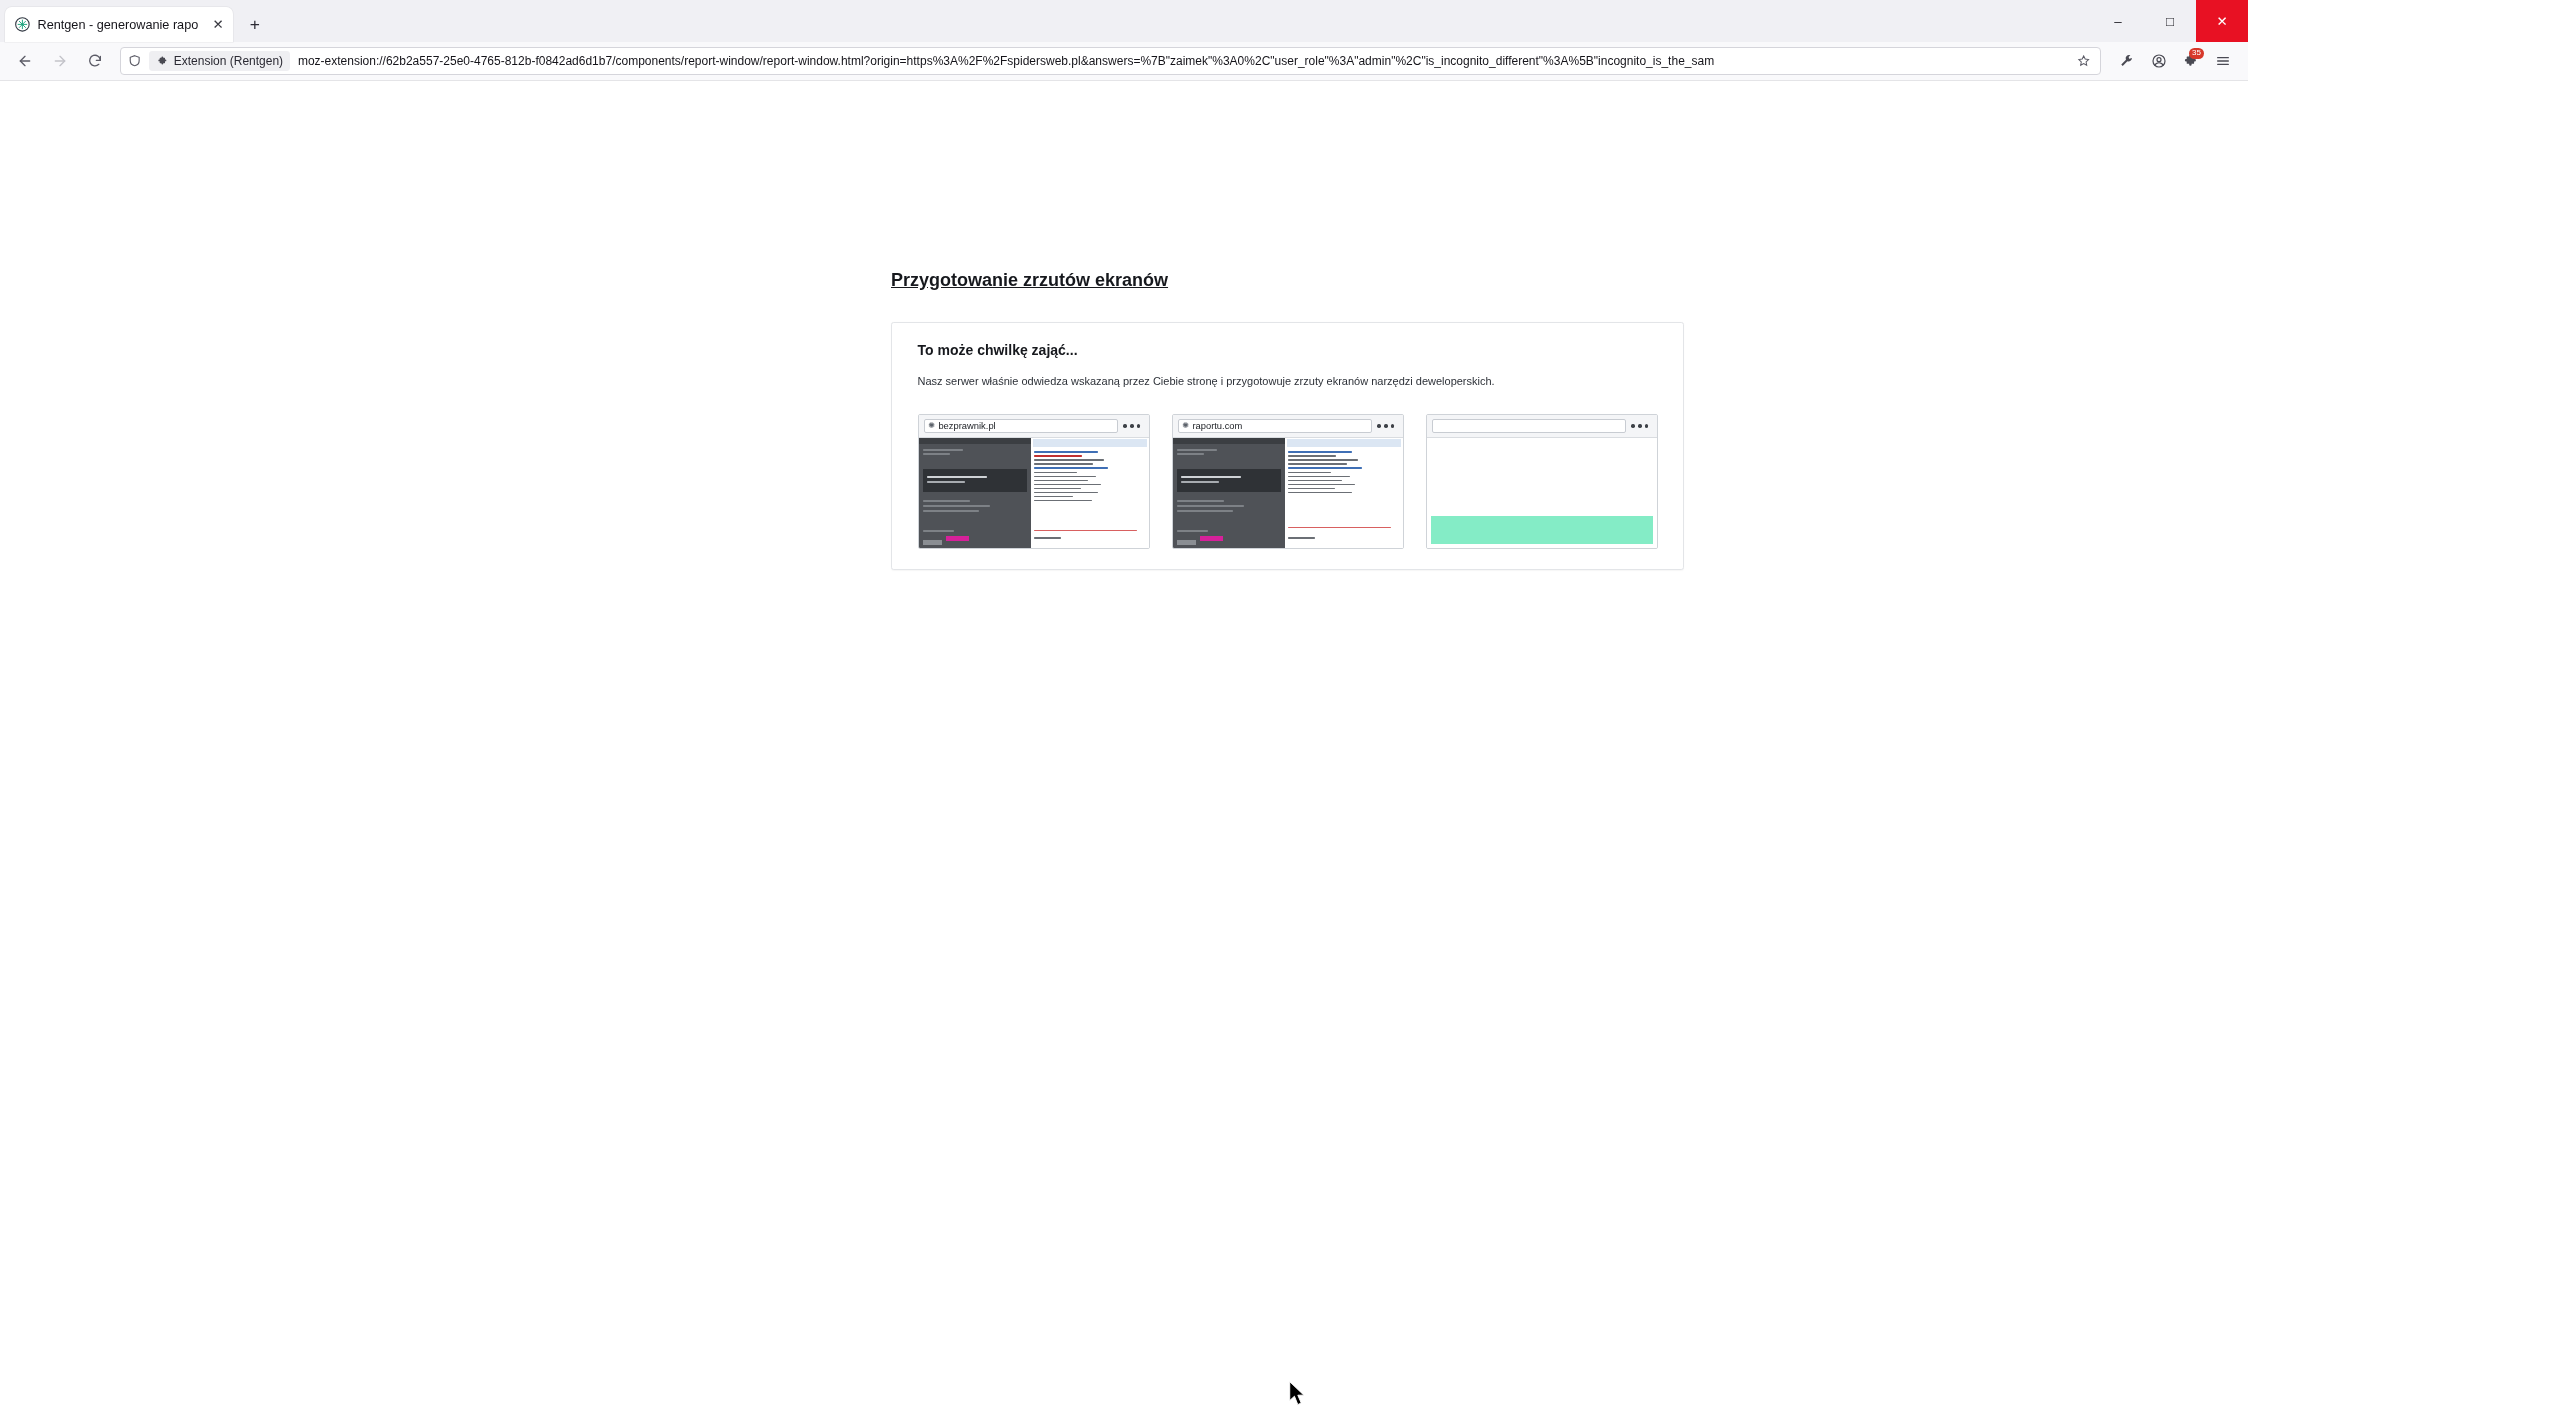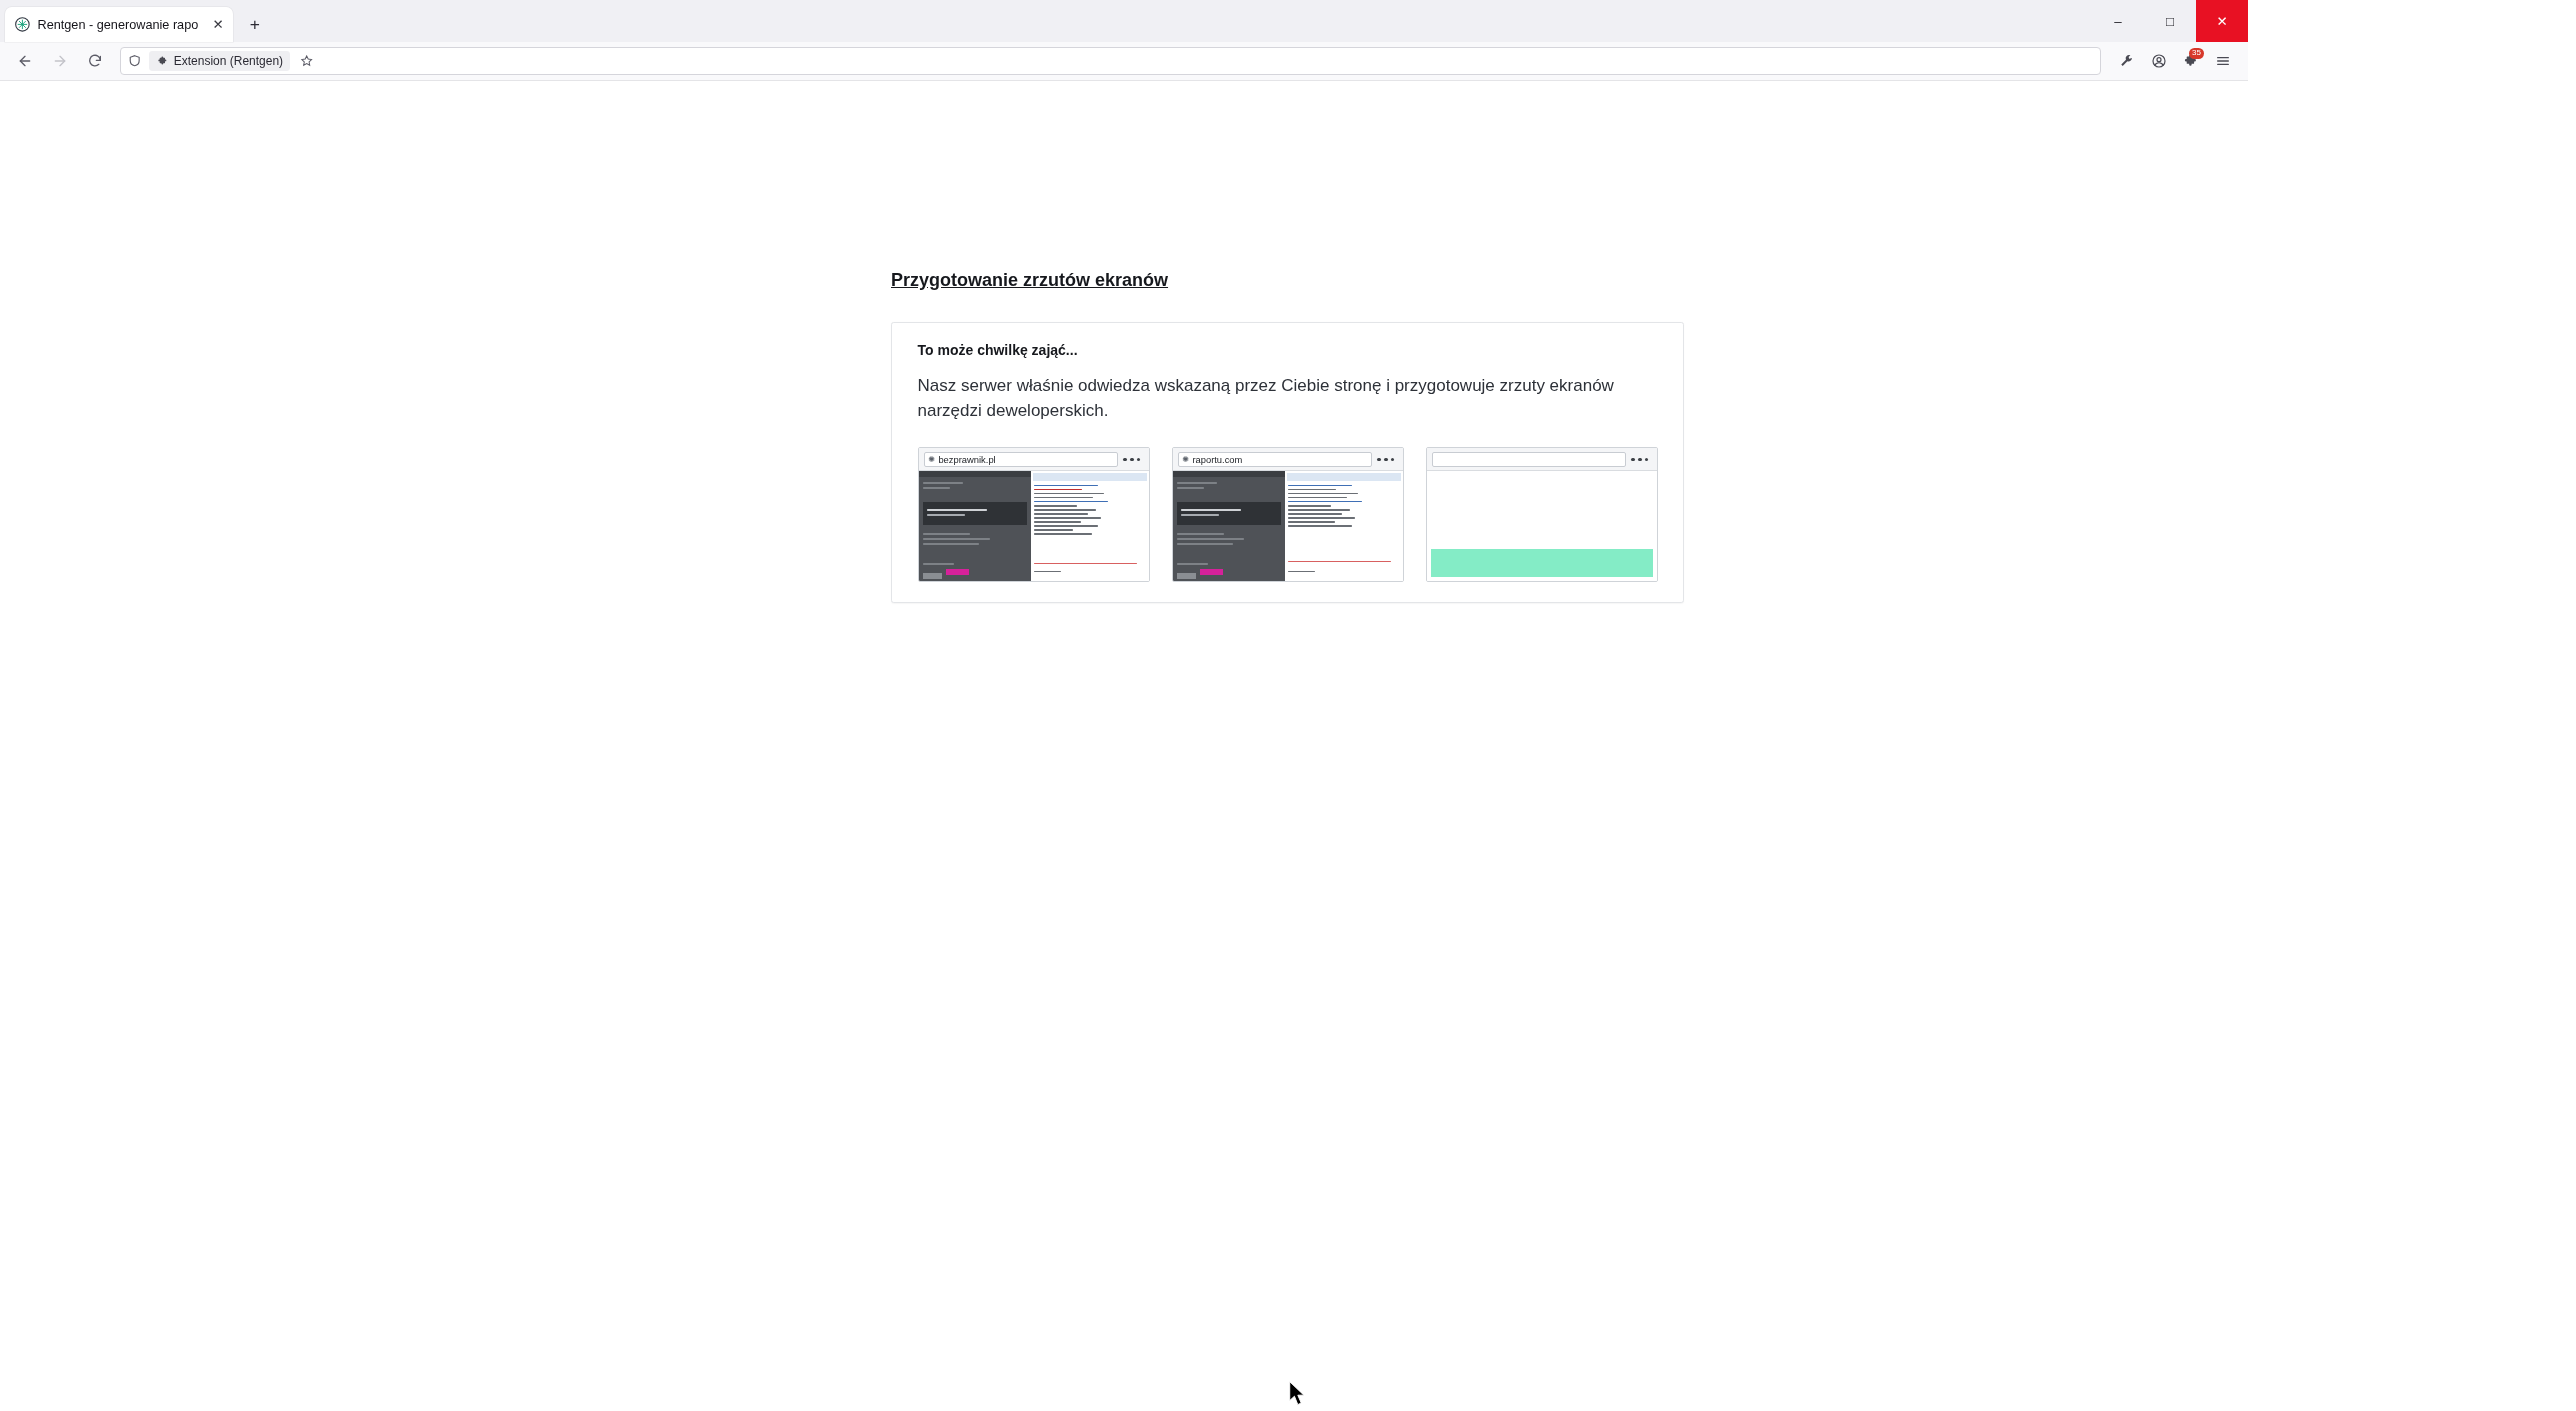--- a/index.html
+++ b/index.html
@@ -201,21 +201,21 @@
     position: absolute;
     left: 891px; top: 241px;
     width: 793px;
     background: #ffffff;
     border: 0.7px solid #e3e5e8;
     border-radius: 2.7px;
     padding: 19px 25.5px 20px 25.5px;
     box-shadow: 0 0.7px 1.3px rgba(0,0,0,0.04);
   }
   .card-h { font-size: 14px; font-weight: bold; color: #16181d; margin-bottom: 16px; }
-  .card-p { font-size: 17px; color: #2d3138; line-height: 1.45; max-width: 698px; margin-bottom: 24px; }
+  .card-p { font-size: 11px; color: #2d3138; line-height: 1.45; max-width: 698px; margin-bottom: 24px; }
 
   .thumbs { display: flex; gap: 22px; }
   .thumb {
     width: 235px;
     border: 0.7px solid #cfd3d8;
     border-radius: 2px;
     background: #ffffff;
     overflow: hidden;
   }
   .thumb-bar {
@@ -328,20 +328,21 @@
           </svg>
       </span>
       <span class="ext-chip">
         <span class="ext-chip-icon">
           <svg width="10.7" height="10.7" viewBox="0 0 24 24" fill="#4a4a53">
               <path d="M10 3a2 2 0 0 1 4 0v1h3a1 1 0 0 1 1 1v3h1a2 2 0 0 1 0 4h-1v3a1 1 0 0 1-1 1h-3v1a2 2 0 0 1-4 0v-1H7a1 1 0 0 1-1-1v-3H5a2 2 0 0 1 0-4h1V5a1 1 0 0 1 1-1h3z"></path>
             </svg>
         </span>
         <span class="ext-chip-label">Extension (Rentgen)</span>
       </span>
+      <span class="url-text">moz-extension://62b2a557-25e0-4765-812b-f0842ad6d1b7/components/report-window/report-window.html?origin=https%3A%2F%2Fspidersweb.pl&amp;answers=%7B"zaimek"%3A0%2C"user_role"%3A"admin"%2C"is_incognito_different"%3A%5B"incognito_is_the_sam</span>
       <span class="star">
         <svg width="13.4" height="13.4" viewBox="0 0 24 24" fill="none" stroke="#5b5b66" stroke-width="1.8">
             <path d="M12 3.5l2.7 5.6 6 .8-4.4 4.2 1.1 6-5.4-2.9-5.4 2.9 1.1-6L3.3 9.9l6-.8z"></path>
           </svg>
       </span>
     </div>
 
     <div class="toolbar-icons">
       <div class="tb-icon">
         <svg width="14.8" height="14.8" viewBox="0 0 24 24" fill="#4a4a53">

